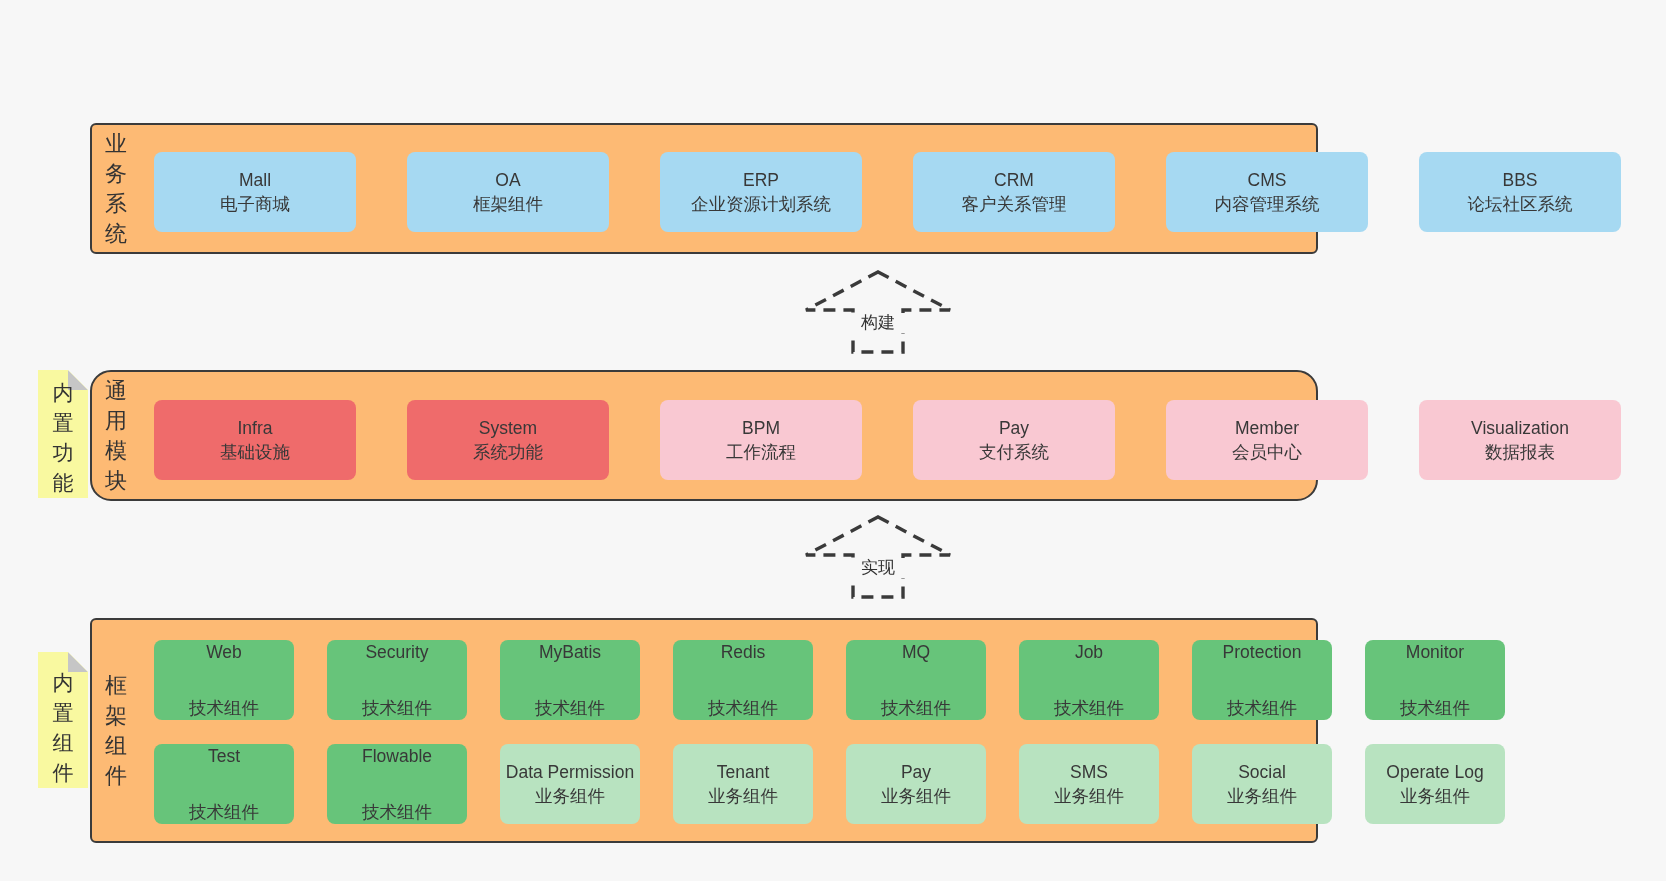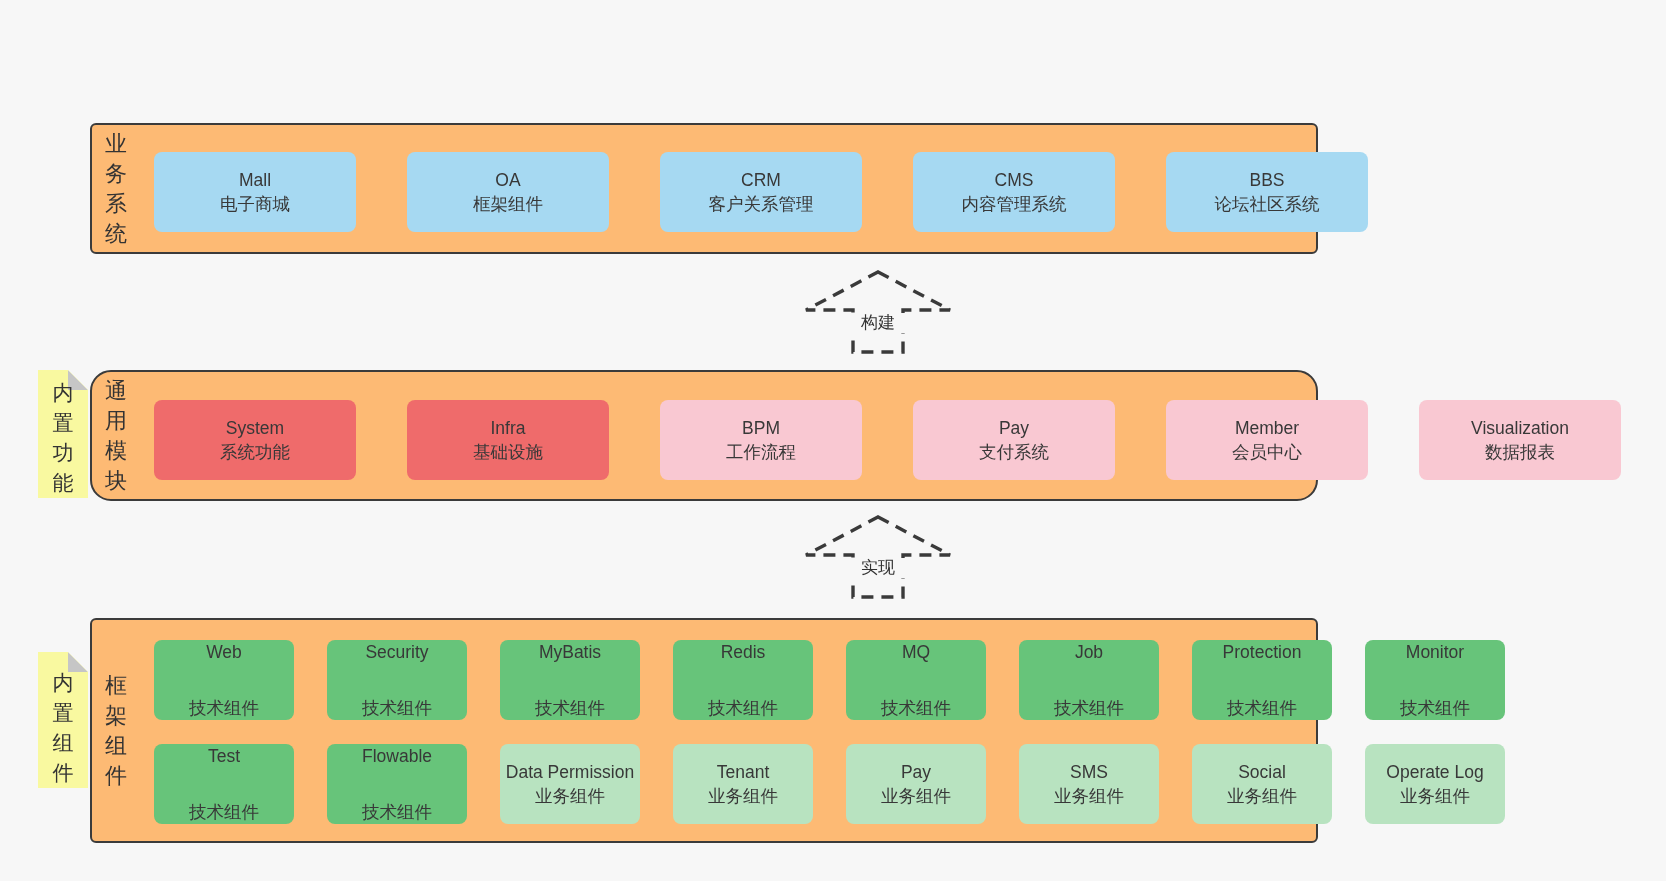--- a/index.html
+++ b/index.html
@@ -79,20 +79,24 @@
   <div class="row row-6">
     <div class="box" data-variant="blue">
       <div>Mall</div>
       <div>电子商城</div>
     </div>
     <div class="box" data-variant="blue">
       <div>OA</div>
       <div>框架组件</div>
     </div>
     <div class="box" data-variant="blue">
+      <div>ERP</div>
+      <div>企业资源计划系统</div>
+    </div>
+    <div class="box" data-variant="blue">
       <div>CRM</div>
       <div>客户关系管理</div>
     </div>
     <div class="box" data-variant="blue">
       <div>CMS</div>
       <div>内容管理系统</div>
     </div>
     <div class="box" data-variant="blue">
       <div>BBS</div>
       <div>论坛社区系统</div>
@@ -106,26 +110,26 @@
 <div id="arrow-build-label" class="arrow-label">构建</div>
 
 <div id="note-features" class="sticky-note">
   <div class="sticky-fold"></div>
   <div class="sticky-text">内置功能</div>
 </div>
 <section class="layer layer-modules">
   <div class="layer-label">通用模块</div>
   <div class="row row-6">
     <div class="box" data-variant="red">
+      <div>Infra</div>
+      <div>基础设施</div>
+    </div>
+    <div class="box" data-variant="red">
       <div>System</div>
       <div>系统功能</div>
-    </div>
-    <div class="box" data-variant="red">
-      <div>Infra</div>
-      <div>基础设施</div>
     </div>
     <div class="box" data-variant="pink">
       <div>BPM</div>
       <div>工作流程</div>
     </div>
     <div class="box" data-variant="pink">
       <div>Pay</div>
       <div>支付系统</div>
     </div>
     <div class="box" data-variant="pink">

